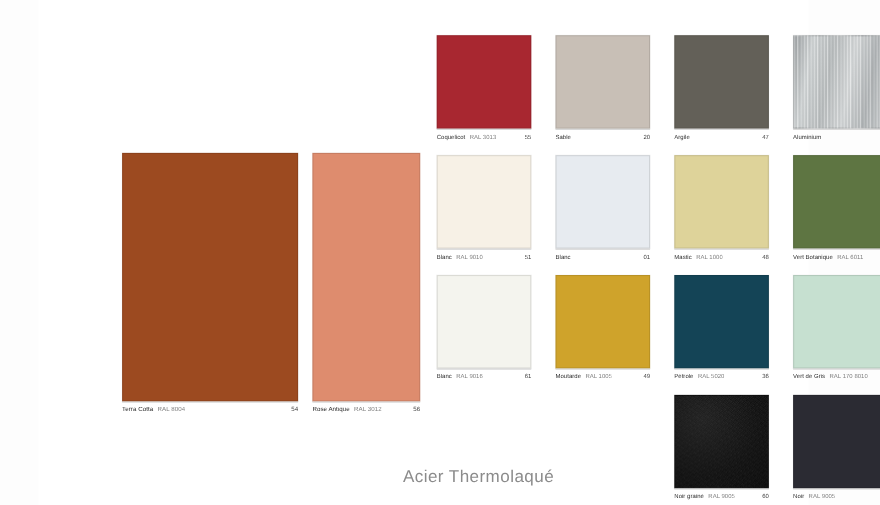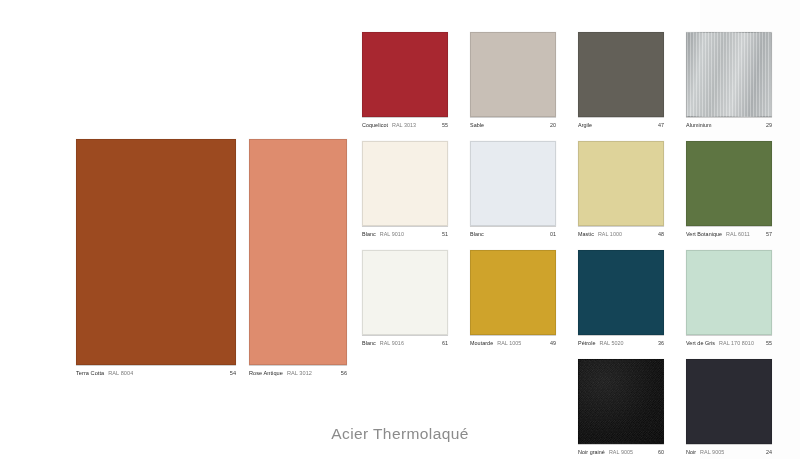--- a/index.html
+++ b/index.html
@@ -13,20 +13,21 @@
     font-family: "Liberation Sans", sans-serif;
     overflow: hidden;
     position: relative;
     background: #fdfdfd;
   }
   #stage {
     position: relative;
     width: 700px;
     height: 459px;
     background: #ffffff;
+    margin-left: 35px;
   }
 
   
   .swatch-cell {
     position: absolute;
     box-sizing: border-box;
   }
   .swatch-chip {
     width: 100%;
     box-sizing: border-box;

